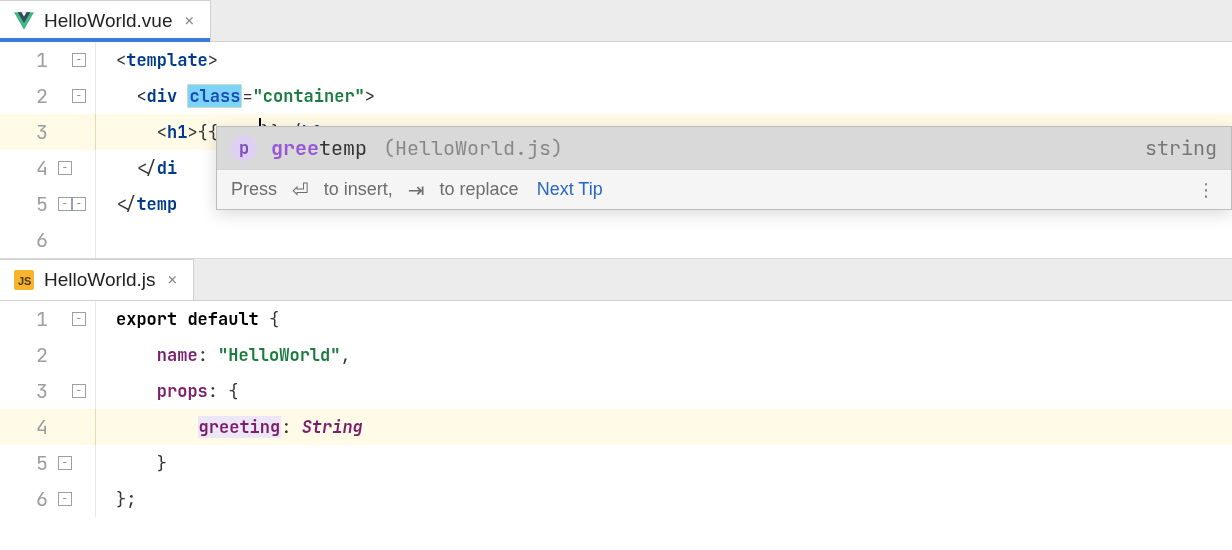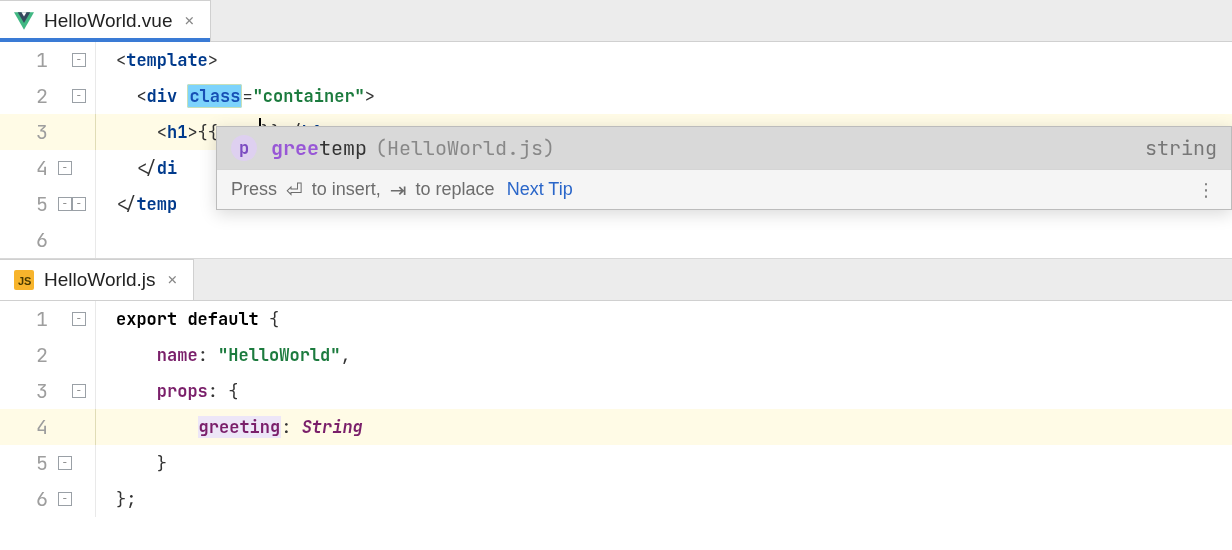--- a/index.html
+++ b/index.html
@@ -146,28 +146,28 @@
     background: #ded0f0;
     color: #7b4bc1;
     font-weight: 700;
     text-align: center;
     line-height: 26px;
     margin-right: 14px;
     font-size: 17px;
   }
   .ac-name .match { color: #9857d6; font-weight: 700; margin-top: 27px; }
   .ac-name .rest { color: #333; }
-  .ac-hint { color: #888; margin-left: 8px; }
+  .ac-hint { color: #888; margin-left: 16px; }
   .ac-type { margin-left: auto; color: #777; }
   .ac-foot {
     display:flex; align-items:center;
     height: 40px; padding: 0 14px;
     font-size: 18px; color: #6d6d6d;
     border-top: 1px solid #d5d5d5;
-    gap: 6px;
+    gap: 12px;
   }
   .ac-foot .link { color: #2a66c9; cursor:pointer; margin-left: 6px; }
   .ac-foot .kebab { margin-left:auto; color:#7a7a7a; letter-spacing:2px; cursor:pointer; }
   .keyglyph { font-size: 20px; color:#6d6d6d; padding:0 3px;}
 
   .thin-sep {
     height: 1px; background:#d8d8d8;
   }
 </style>
 </head>

